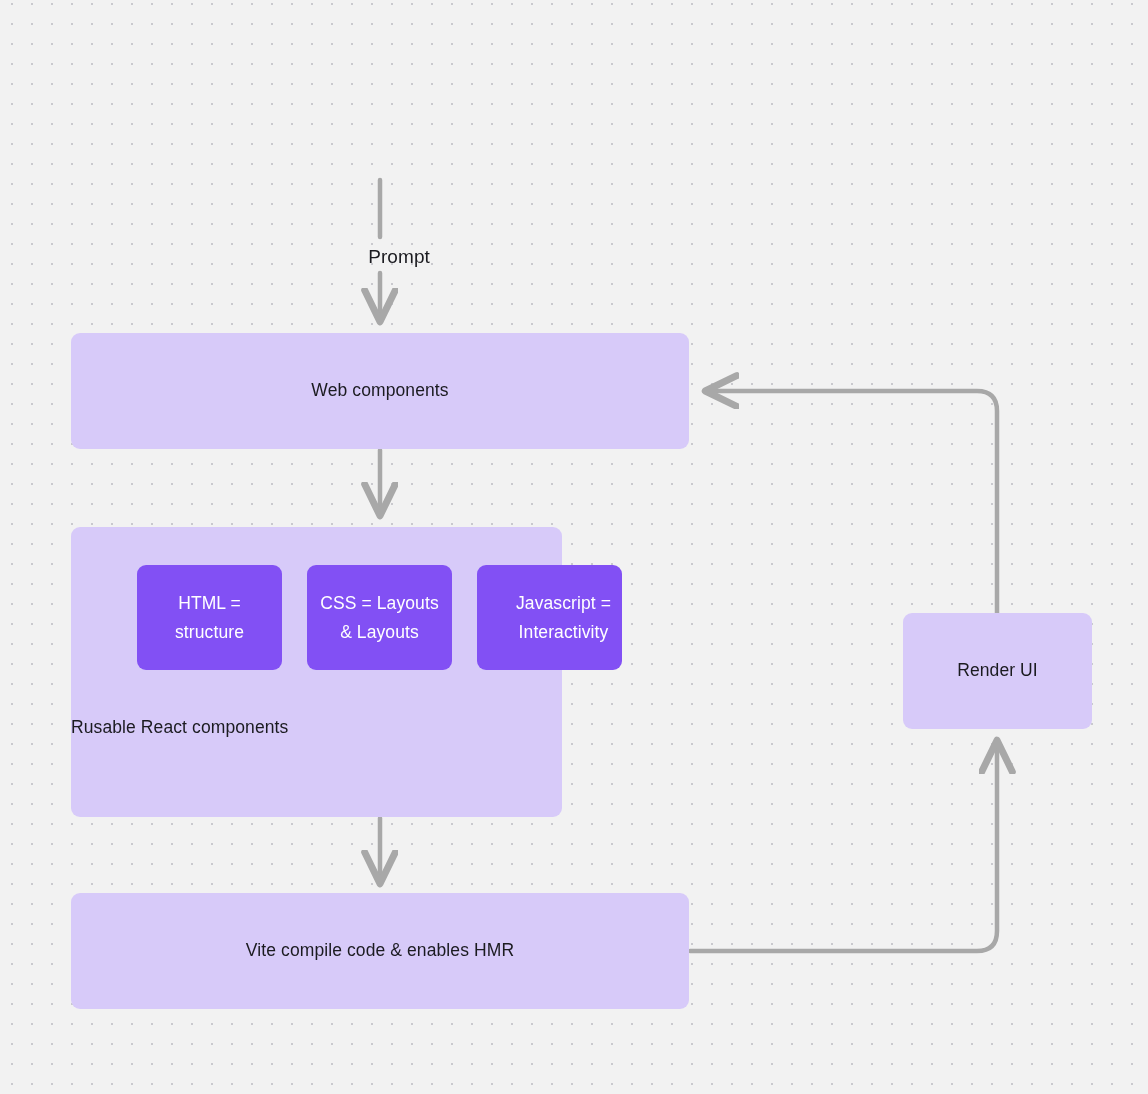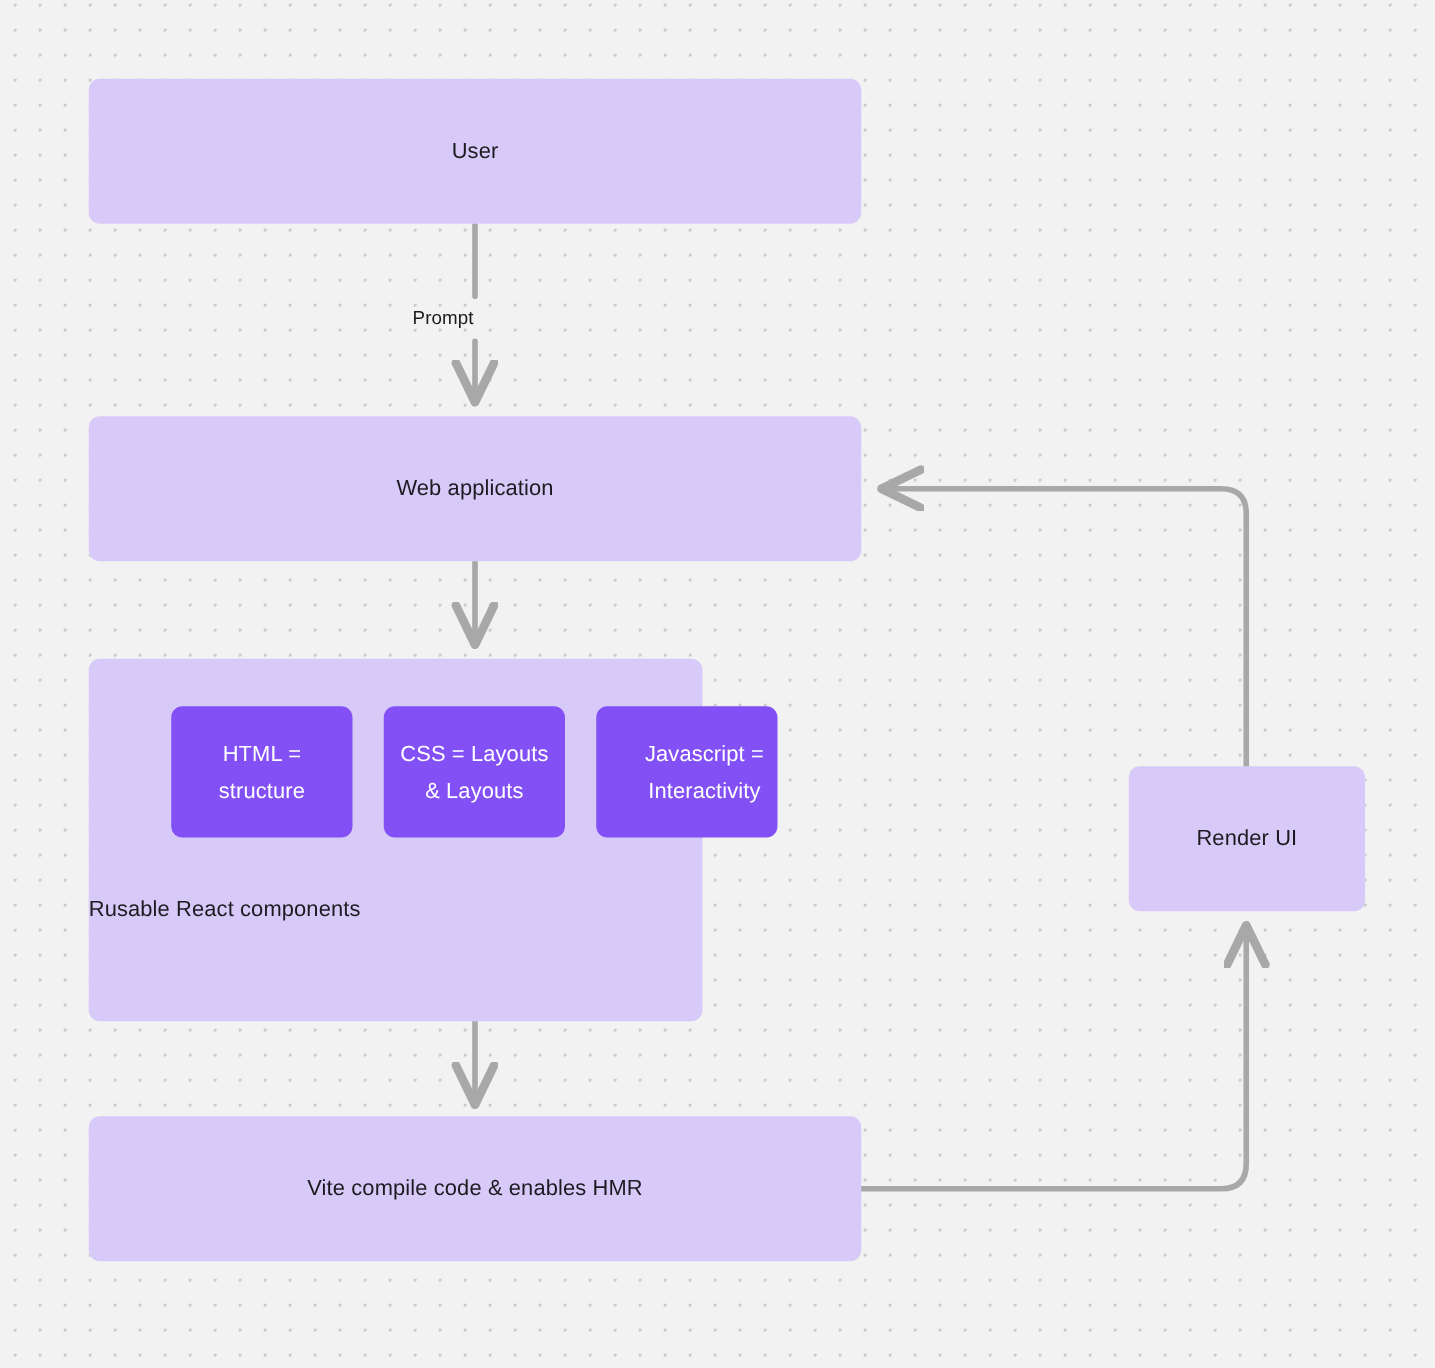--- a/index.html
+++ b/index.html
@@ -80,24 +80,24 @@
     width: 618px;
     text-align: left;
     color: #1b1b20;
     font-size: 17.5px;
     letter-spacing: 0.1px;
   }
 
   .edge-label {
     position: absolute;
     color: #1b1b20;
-    font-size: 15px;
+    font-size: 19px;
     letter-spacing: 0.1px;
     background: transparent;
-    text-align: left;
+    text-align: right;
   }
   #label-prompt {
     left: 330px;
     top: 246px;
     width: 100px;
   }
 </style>
 </head>
 <body>
 
@@ -125,28 +125,25 @@
 
     <g>
       <path d="M690,951 L977,951 Q997,951 997,931 L997,742" fill="none" stroke="#a8a8a8" stroke-width="4.5" stroke-linecap="round" stroke-linejoin="round" marker-end="url(#arrowhead)"></path>
     </g>
 
     <g>
       <path d="M997,613 L997,411 Q997,391 977,391 L707,391" fill="none" stroke="#a8a8a8" stroke-width="4.5" stroke-linecap="round" stroke-linejoin="round" marker-end="url(#arrowhead)"></path>
     </g>
   </svg>
 
-  <div class="node" id="node-user">
-    <span class="node-label">User</span>
-  </div>
 
   <div class="edge-label" id="label-prompt">Prompt</div>
 
   <div class="node" id="node-webapp">
-    <span class="node-label">Web application</span>
+    <span class="node-label">Web components</span>
   </div>
 
   <div class="node" id="node-group">
 
     <div class="sub-node" id="sub-html">
       <span class="sub-label"><span>HTML =</span><br><span>structure</span></span>
     </div>
 
     <div class="sub-node" id="sub-css">
       <span class="sub-label"><span>CSS = Layouts</span><br><span>&amp; Layouts</span></span>

